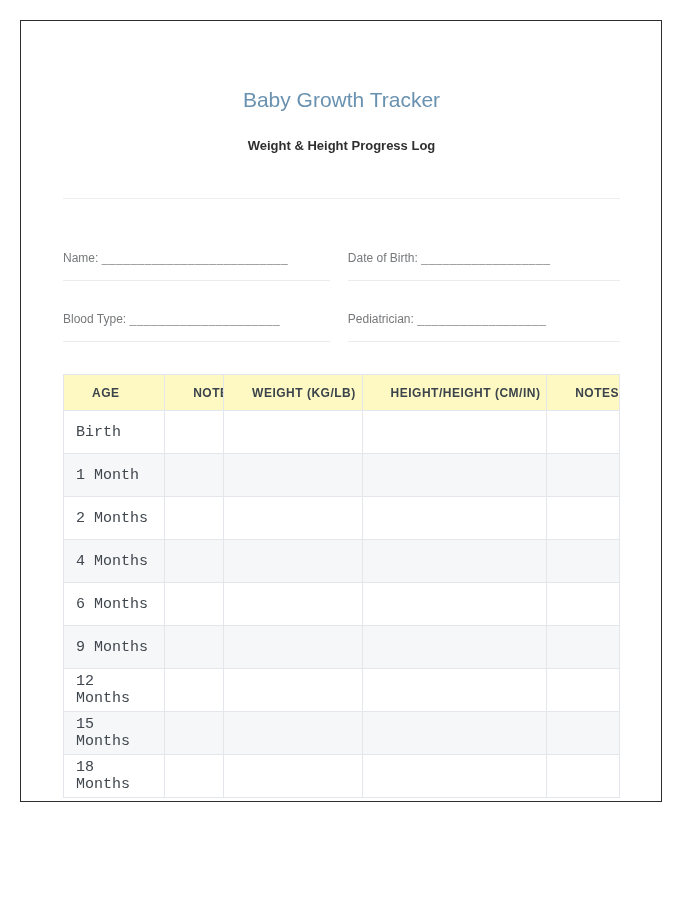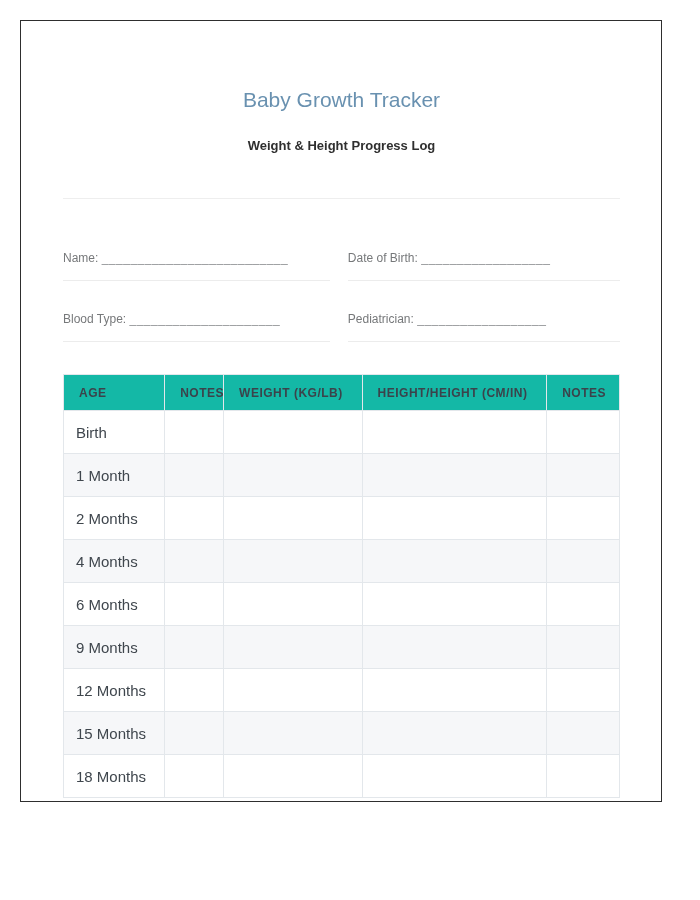--- a/index.html
+++ b/index.html
@@ -57,39 +57,40 @@
   }
   .field-label { color: #76787a; }
   .field-blank { color: #8f9194; letter-spacing: 0.5px; }
   table.growth {
     width: 100%;
     border-collapse: collapse;
     margin-top: 32px;
     table-layout: fixed;
   }
   table.growth th {
-    background: #14b8a6;
+    background: #fef9c3;
     border: 1px solid #e3e7eb;
     color: #3b434b;
     font-size: 12px;
     font-weight: 700;
     letter-spacing: 0.5px;
     text-align: left;
-    padding: 10px 15px;
+    padding: 10px 28px;
     height: 36px;
     white-space: nowrap;
     overflow: hidden;
   }
   table.growth td {
     border: 1px solid #e3e7eb;
     height: 43px;
     padding: 0 12px;
     font-size: 15px;
     color: #3f464d;
     vertical-align: middle;
+    font-family: Liberation Mono, monospace;
   }
   table.growth tbody tr:nth-child(even) { background: #f6f7f9; }
   col.c-age    { width: 18.2%; }
   col.c-date   { width: 10.6%; }
   col.c-weight { width: 24.9%; }
   col.c-length { width: 33.2%; }
   col.c-notes  { width: 13.1%; }
 </style>
 </head>
 <body>

